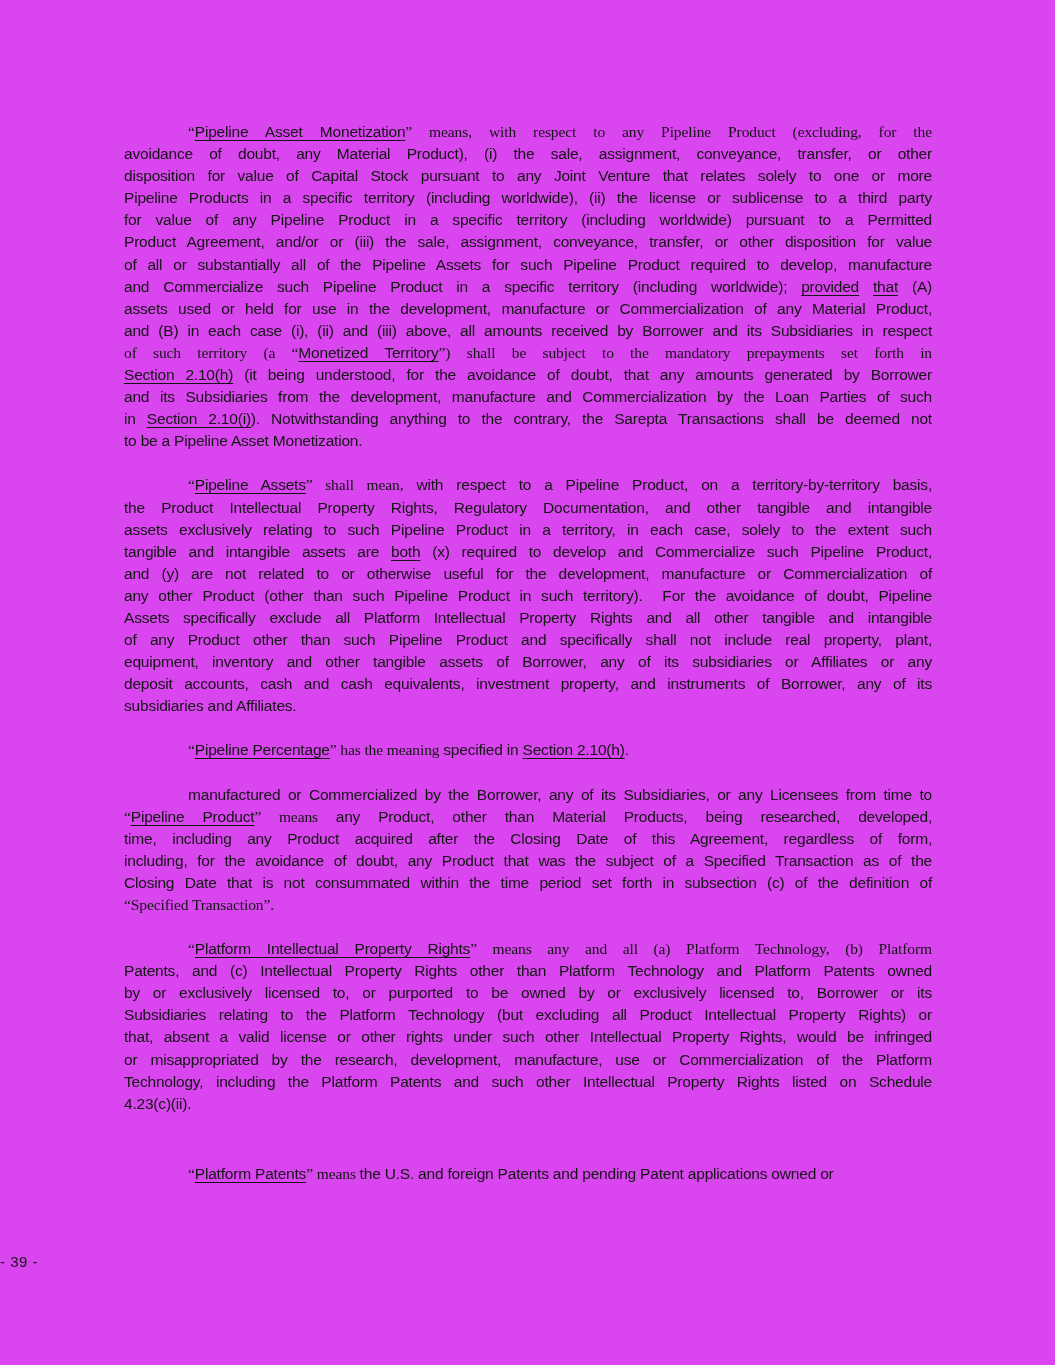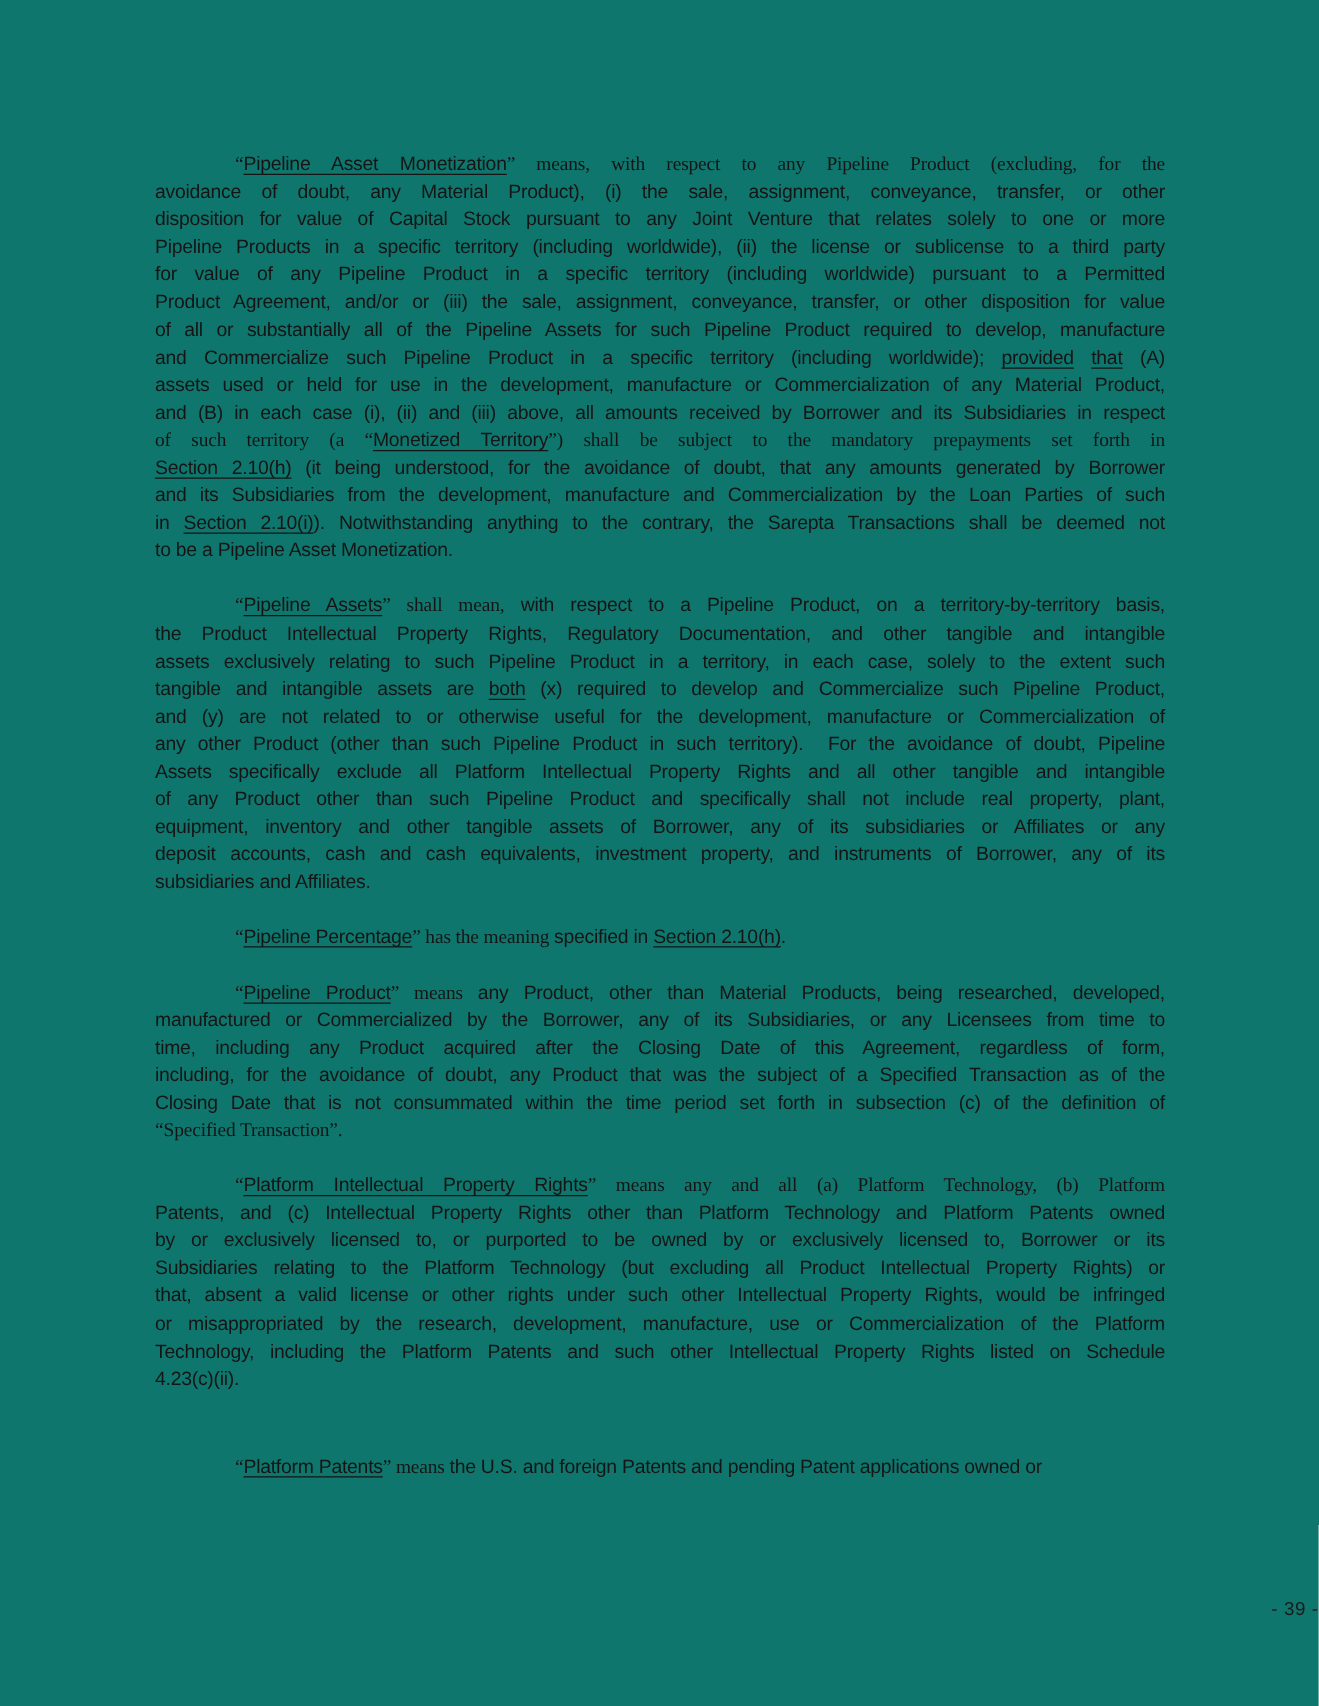--- a/index.html
+++ b/index.html
@@ -1,20 +1,20 @@
 <!DOCTYPE html>
 <html><head>
 <meta charset="utf-8">
 <style>
   html, body { margin: 0; padding: 0; background: #ffffff; }
   .page {
     position: relative;
     width: 1055px;
     height: 1365px;
-    background: #0f766e;
+    background: #d946ef;
     color: #151515;
     font-family: "Liberation Sans", sans-serif;
     overflow: hidden;
   }
   .content {
     position: absolute;
     left: 124px;
     top: 121px;
     width: 808px;
   }
@@ -35,24 +35,24 @@
     letter-spacing: -0.1px;
   }
   .uline {
     text-decoration: underline;
     text-decoration-thickness: 1px;
     text-underline-offset: 2.5px;
     text-decoration-skip-ink: none;
   }
   .footer {
     position: absolute;
-    top: 1279px;
+    top: 1253px;
     left: 0;
     width: 100%;
-    text-align: right;
+    text-align: left;
     font-size: 15px;
     letter-spacing: 0.5px;
     color: #1a1a1a;
   }
 </style>
 </head>
 <body>
 
 <div class="page">
   <div class="content">
@@ -83,22 +83,22 @@
         <div class="line"><span class="">Assets specifically exclude all Platform Intellectual Property Rights and all other tangible and intangible</span></div>
         <div class="line"><span class="">of any Product other than such Pipeline Product and specifically shall not include real property, plant,</span></div>
         <div class="line"><span class="">equipment, inventory and other tangible assets of Borrower, any of its subsidiaries or Affiliates or any</span></div>
         <div class="line"><span class="">deposit accounts, cash and cash equivalents, investment property, and instruments of Borrower, any of its</span></div>
         <div class="line"><span class="">subsidiaries and Affiliates.</span></div>
       </div>
       <div class="para">
         <div class="line"><span class="serif ">“</span><span class="uline">Pipeline Percentage</span><span class="serif ">” has the meaning </span><span class="">specified in </span><span class="uline">Section 2.10(h)</span><span class="">.</span></div>
       </div>
       <div class="para">
+        <div class="line"><span class="">manufactured or Commercialized by the Borrower, any of its Subsidiaries, or any Licensees from time to</span></div>
         <div class="line"><span class="serif ">“</span><span class="uline">Pipeline Product</span><span class="serif ">” means </span><span class="">any Product, other than Material Products, being researched, developed,</span></div>
-        <div class="line"><span class="">manufactured or Commercialized by the Borrower, any of its Subsidiaries, or any Licensees from time to</span></div>
         <div class="line"><span class="">time, including any Product acquired after the Closing Date of this Agreement, regardless of form,</span></div>
         <div class="line"><span class="">including, for the avoidance of doubt, any Product that was the subject of a Specified Transaction as of the</span></div>
         <div class="line"><span class="">Closing Date that is not consummated within the time period set forth in subsection (c) of the definition of</span></div>
         <div class="line"><span class="serif ">“Specified Transaction”.</span></div>
       </div>
       <div class="para">
         <div class="line"><span class="serif ">“</span><span class="uline">Platform Intellectual Property Rights</span><span class="serif ">” means any and all (a) Platform Technology, (b) Platform</span></div>
         <div class="line"><span class="">Patents, and (c) Intellectual Property Rights other than Platform Technology and Platform Patents owned</span></div>
         <div class="line"><span class="">by or exclusively licensed to, or purported to be owned by or exclusively licensed to, Borrower or its</span></div>
         <div class="line"><span class="">Subsidiaries relating to the Platform Technology (but excluding all Product Intellectual Property Rights) or</span></div>

